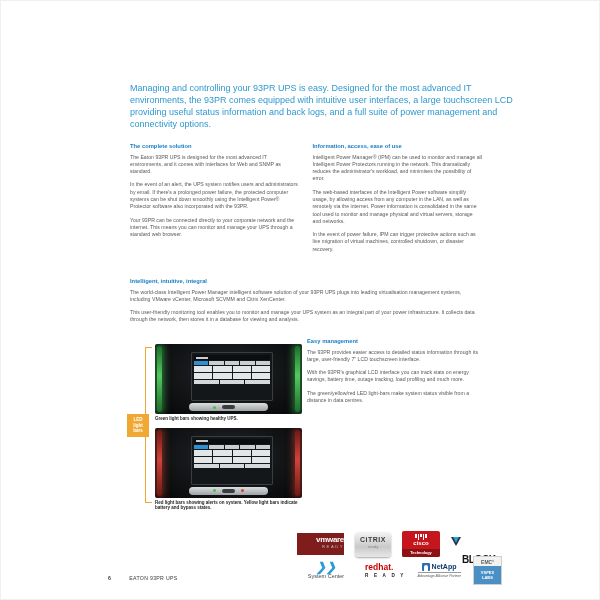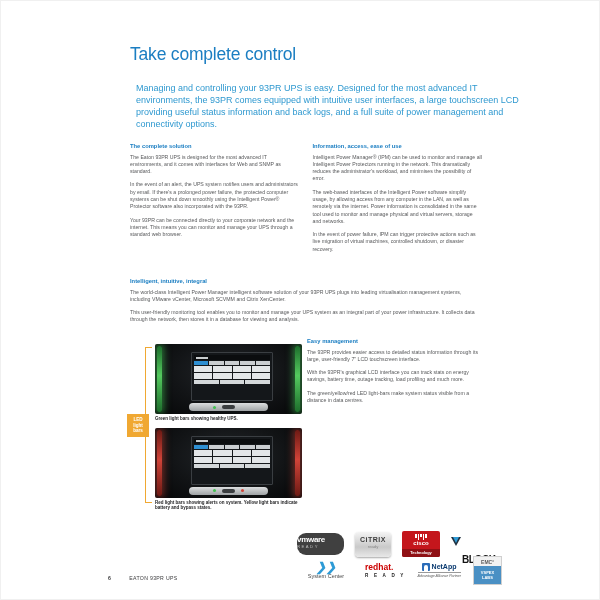--- a/index.html
+++ b/index.html
@@ -7,21 +7,21 @@
     position:relative; width:600px; height:600px; background:#ffffff;
     font-family:"Liberation Sans", sans-serif; overflow:hidden;
     box-shadow: inset 0 0 0 1px #f0f0f0;
   }
   
   #page-title {
     position:absolute; left:130px; top:44px; margin:0;
     font-size:17.5px; font-weight:400; color:#1b7ec2; letter-spacing:-0.2px;
   }
   #intro {
-    position:absolute; left:136px; top:82px; width:396px; margin:0;
+    position:absolute; left:130px; top:82px; width:396px; margin:0;
     font-size:9px; line-height:12px; color:#2f99d0;
   }
   .blue-h { font-size:5.8px; color:#1b7ec2; font-weight:bold; margin:0 0 4.5px 0; }
   .body-p { font-size:5.2px; line-height:7.3px; color:#595a5c; margin:0 0 6px 0; }
   #two-cols { position:absolute; left:130px; top:143px; width:352px; display:flex; gap:13px; }
   .col { width:170px; }
   #mid-section { position:absolute; left:130px; top:278px; width:352px; }
 
   
   #figure { position:absolute; left:127px; top:344px; width:176px; }
@@ -67,21 +67,21 @@
   .dot-red { background:#d04338; right:24px; }
   .caption { font-size:4.5px; line-height:5.5px; color:#1e1e20; font-weight:bold; margin:2px 0 6px 0; width:147px; }
 
   
   #easy { position:absolute; left:307px; top:338px; width:182px; }
 
   
   .logo-row { position:absolute; display:flex; align-items:center; }
   #logo-row1 { left:297px; top:518px; gap:11px; }
   #logo-row2 { left:299px; top:556px; gap:12px; }
-  .lg-vmware { width:47px; height:22px; background:#404040; border-radius:9px; color:#fff; text-align:left; padding-top:2px; box-sizing:border-box; }
+  .lg-vmware { width:47px; height:22px; background:#7f1d1d; border-radius:0; color:#fff; text-align:right; padding-top:2px; box-sizing:border-box; }
   .lg-vmware .nm { font-size:8px; font-weight:bold; letter-spacing:-0.3px; display:block; line-height:9px; }
   .lg-vmware .bd { font-size:4.2px; color:#bdbdbd; letter-spacing:1.5px; display:block; }
   .lg-citrix { width:36px; height:25px; border-radius:4px; background:linear-gradient(#f4f4f4,#c9c9c9 60%,#e8e8e8); box-shadow:0 1px 2px rgba(0,0,0,.35); text-align:center; padding-top:4px; box-sizing:border-box; }
   .lg-citrix .nm { font-size:7px; font-weight:bold; color:#3c3c3c; letter-spacing:0.5px; display:block; line-height:8px; }
   .lg-citrix .bd { font-size:4.2px; color:#8a8a8a; display:block; }
   .lg-cisco { width:38px; height:26px; border-radius:2px; overflow:hidden; background:#c4161c; text-align:center; }
   .lg-cisco .bars { display:flex; justify-content:center; gap:1px; padding-top:3px; }
   .lg-cisco .bar { width:1.5px; background:#ffffff; }
   .lg-cisco .nm { font-size:6px; font-weight:bold; color:#ffffff; display:block; line-height:7px; }
   .lg-cisco .bd { display:block; margin-top:1.5px; background:#8f1014; color:#ffffff; font-size:3.9px; font-weight:bold; padding:1.5px 0; }
@@ -110,21 +110,20 @@
   
   #footer { position:absolute; left:108px; top:575px; font-size:5.2px; color:#3a3a3c; }
   #footer .num { font-weight:bold; }
   #footer .doc { margin-left:17px; letter-spacing:0.3px; }
 </style>
 </head>
 <body>
 
 <div class="page">
 
-  <h1 id="page-title">Take complete control</h1>
 
   <p id="intro">Managing and controlling your 93PR UPS is easy. Designed for the most advanced IT environments, the 93PR comes equipped with intuitive user interfaces, a large touchscreen LCD providing useful status information and back logs, and a full suite of power management and connectivity options.</p>
 
   <div id="two-cols">
     <div class="col">
       <h3 class="blue-h">The complete solution</h3>
       <p class="body-p">The Eaton 93PR UPS is designed for the most advanced IT environments, and it comes with interfaces for Web and SNMP as standard.</p>
       <p class="body-p">In the event of an alert, the UPS system notifies users and administrators by email. If there's a prolonged power failure, the protected computer systems can be shut down smoothly using the Intelligent Power® Protector software also incorporated with the 93PR.</p>
       <p class="body-p">Your 93PR can be connected directly to your corporate network and the internet. This means you can monitor and manage your UPS through a standard web browser.</p>
     </div>

